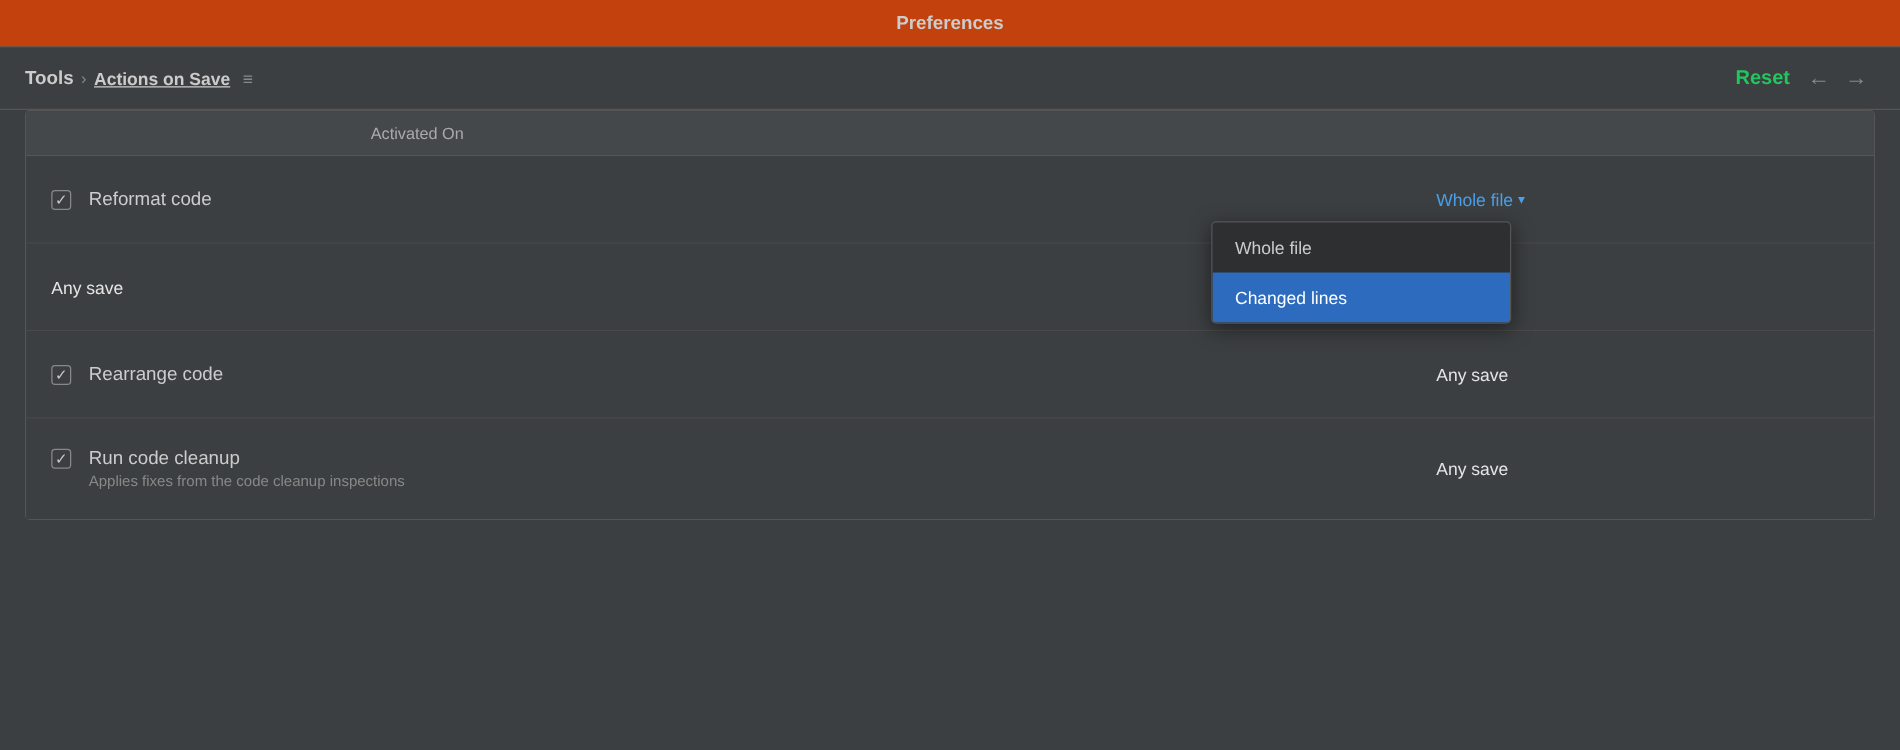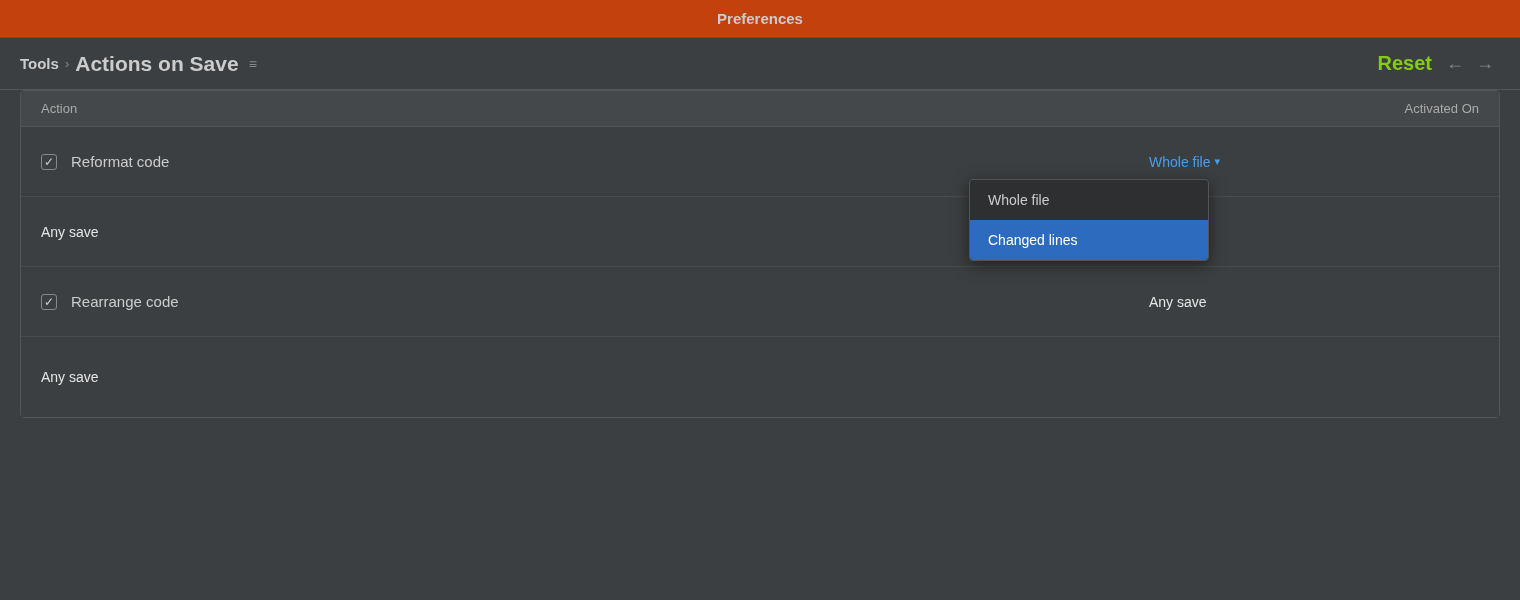--- a/index.html
+++ b/index.html
@@ -35,33 +35,34 @@
       font-size: 15px;
       font-weight: 700;
       color: #cccccc;
     }
     .breadcrumb-arrow {
       margin: 0 6px;
       color: #888;
       font-size: 13px;
     }
     .breadcrumb-current {
-      font-size: 21px;
+      font-size: 14px;
       font-weight: 700;
       color: #cccccc;
+      text-decoration: underline;
     }
     .breadcrumb-icon {
       margin-left: 10px;
       color: #888;
       font-size: 14px;
     }
     .spacer { flex: 1; }
     .reset-btn {
-      color: #84cc16;
-      font-size: 20px;
+      color: #22c55e;
+      font-size: 16px;
       font-weight: 600;
       cursor: pointer;
       background: none;
       border: none;
       padding: 4px 8px;
     }
     .nav-btn {
       background: none;
       border: none;
       color: #888;
@@ -220,21 +221,20 @@
   <span class="breadcrumb-icon">≡</span>
   <div class="spacer"></div>
   <button class="reset-btn">Reset</button>
   <button class="nav-btn">←</button>
   <button class="nav-btn">→</button>
 </div>
 
 <div class="table-container">
 
   <div class="table-header">
-    <div class="col-action">Action</div>
     <div class="col-activated">Activated On</div>
   </div>
 
   <div class="table-row" style="min-height:70px;">
     <div class="row-content">
       <div class="row-label-line">
         <div class="checkbox checked"></div>
         <span class="action-label">Reformat code</span>
       </div>
     </div>
@@ -263,17 +263,24 @@
         <div class="checkbox checked"></div>
         <span class="action-label">Rearrange code</span>
       </div>
     </div>
     <div class="col-right">
       <span class="any-save-text">Any save</span>
     </div>
   </div>
 
   <div class="table-row" style="min-height:80px;">
+    <div class="row-content">
+      <div class="row-label-line">
+        <div class="checkbox checked"></div>
+        <span class="action-label">Run code cleanup</span>
+      </div>
+      <div class="action-sublabel">Applies fixes from the code cleanup inspections</div>
+    </div>
     <div class="col-right">
       <span class="any-save-text">Any save</span>
     </div>
   </div>
 </div>
 
 </body></html>

